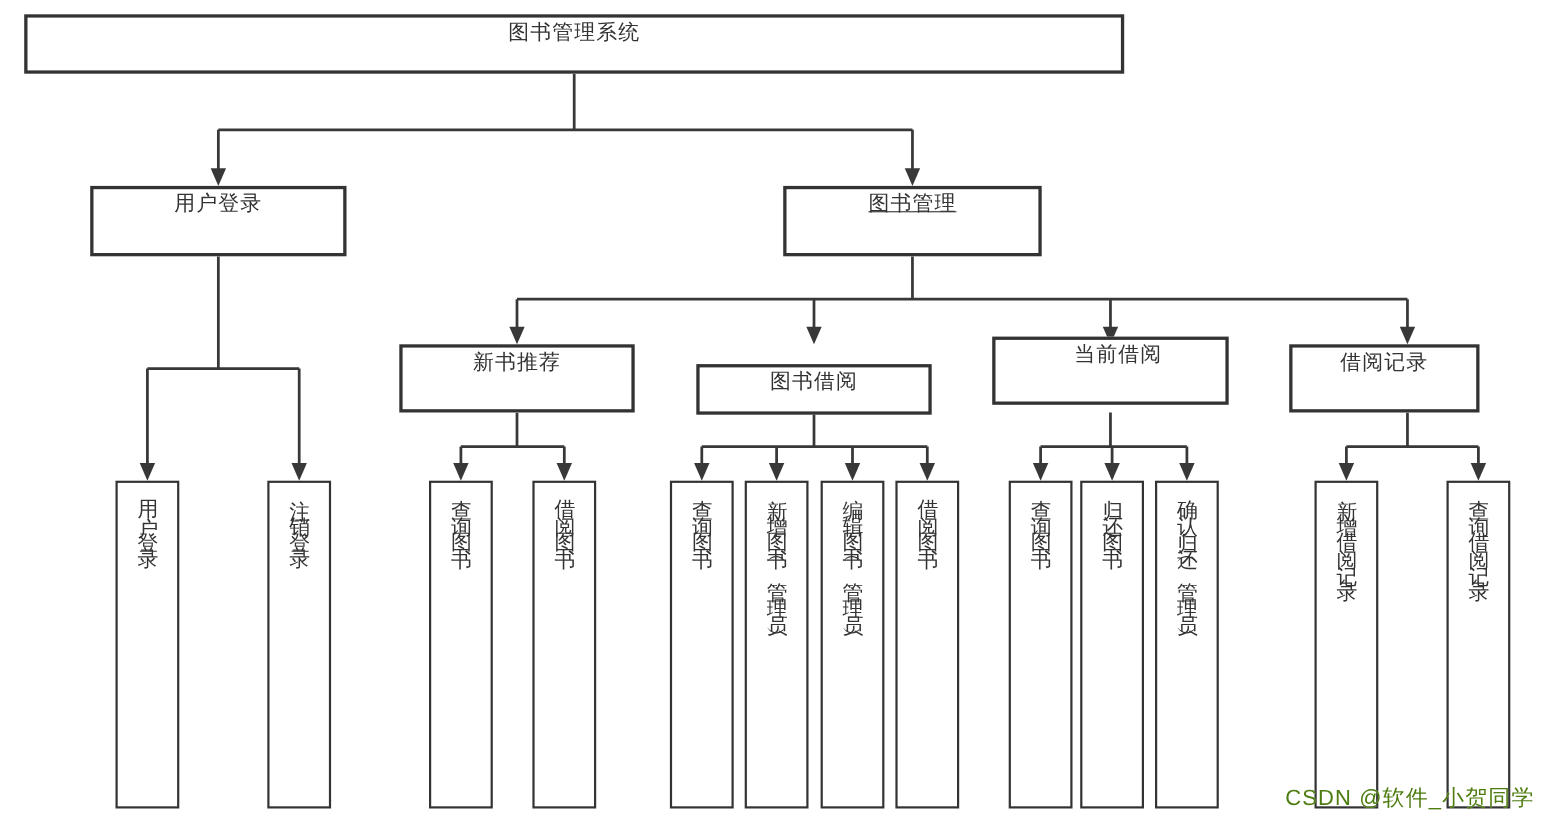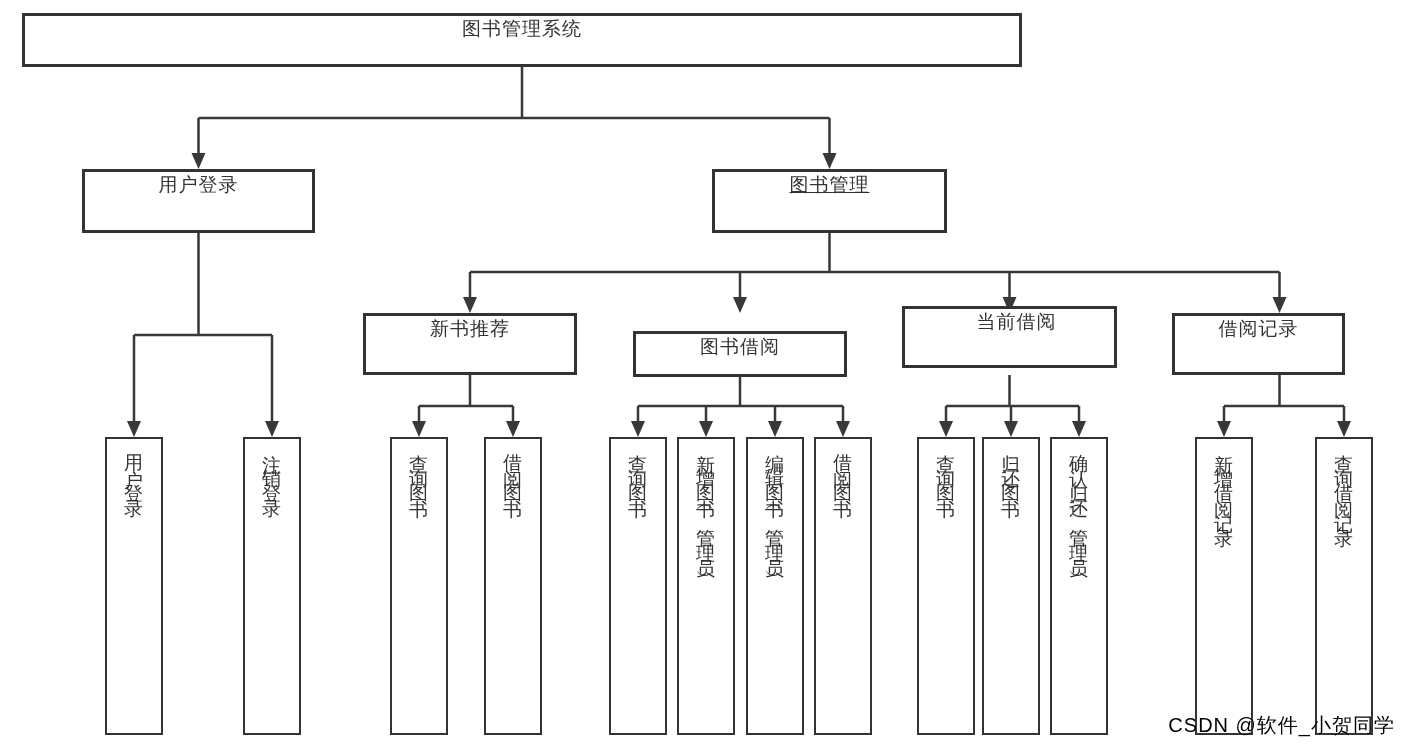--- a/index.html
+++ b/index.html
@@ -46,21 +46,21 @@
     font-size: 19px;
     line-height: 1;
     letter-spacing: 15px;
     white-space: nowrap;
   }
   .watermark {
     position: absolute;
     right: 10px;
     bottom: 8px;
     font-size: 20px;
-    color: #000000;
+    color: #4d7c0f;
     letter-spacing: 1px;
     z-index: 5;
     text-shadow: 0 0 1px rgba(255,255,255,0.6);
   }
 </style>
 </head>
 <body>
 
 <div class="stage">
 

